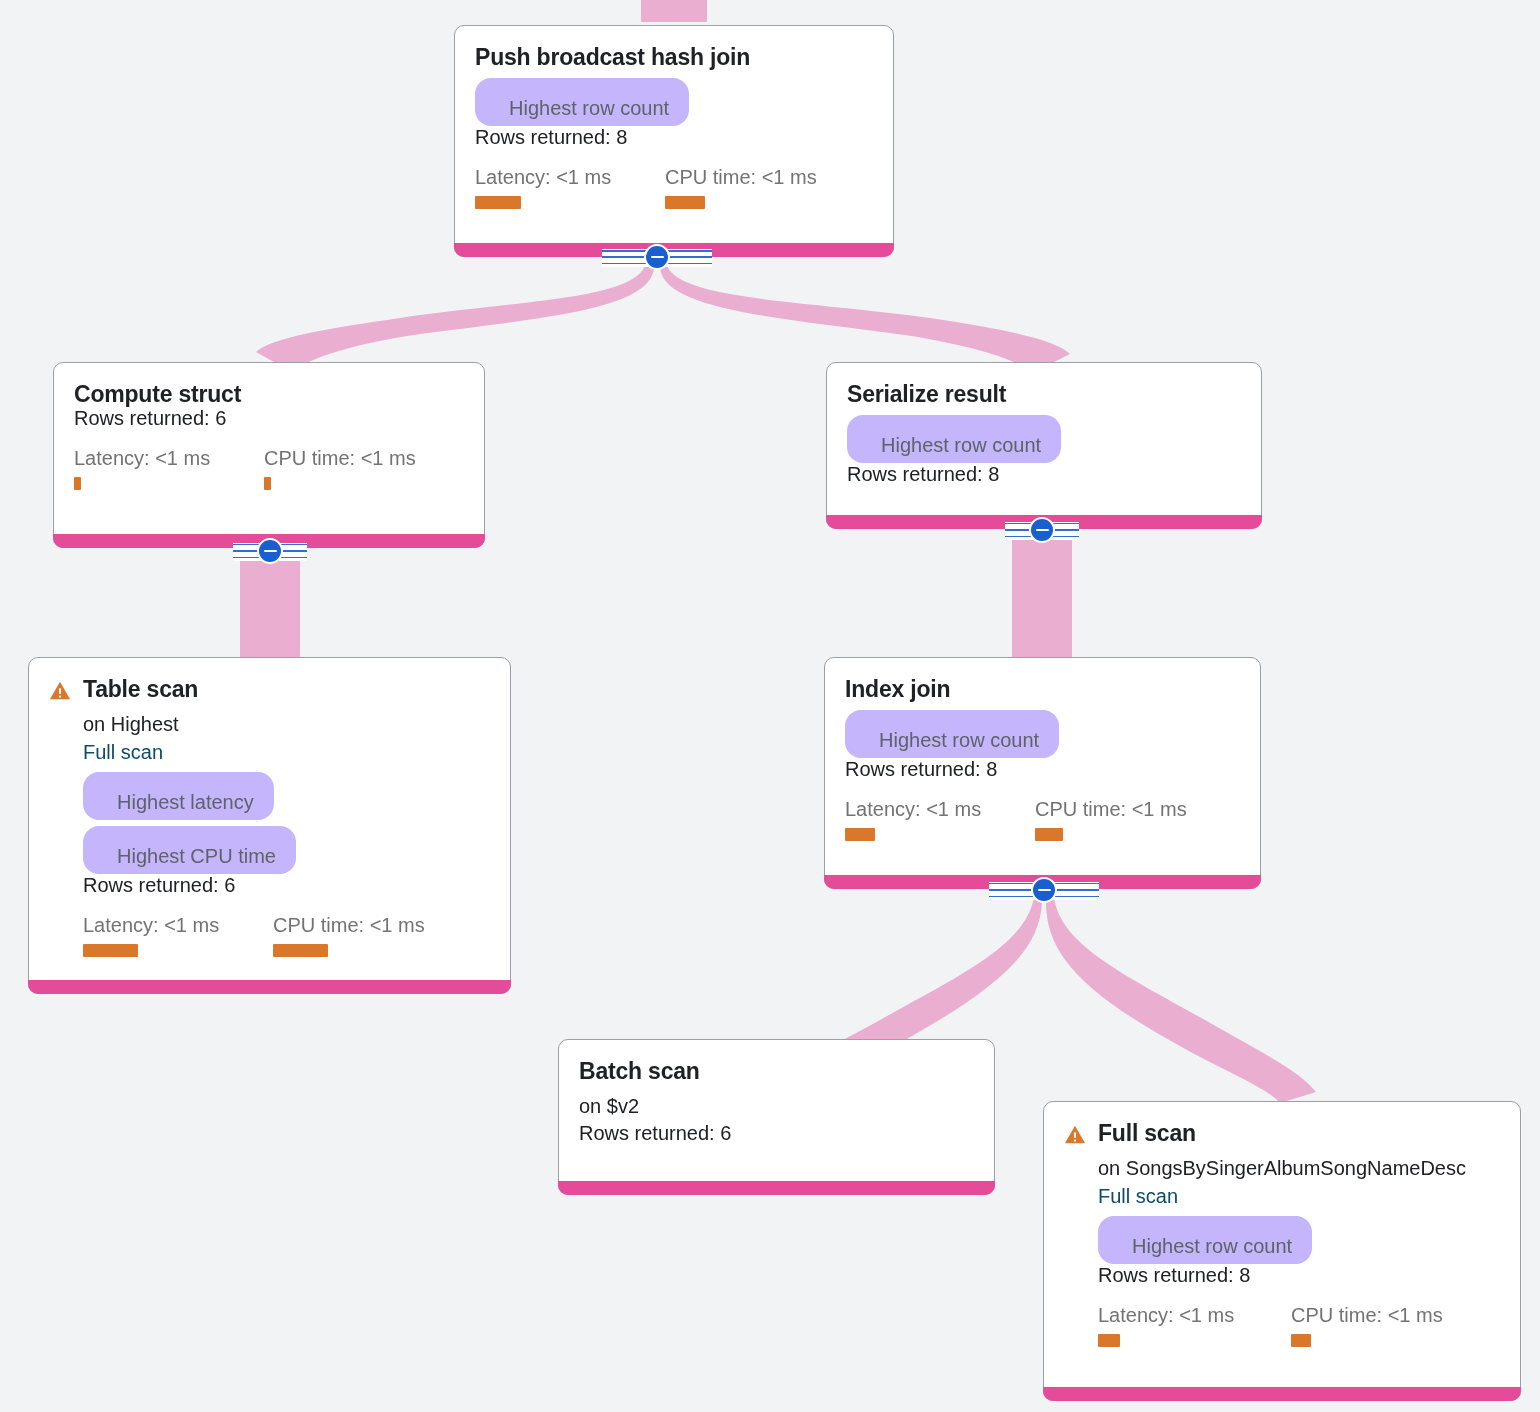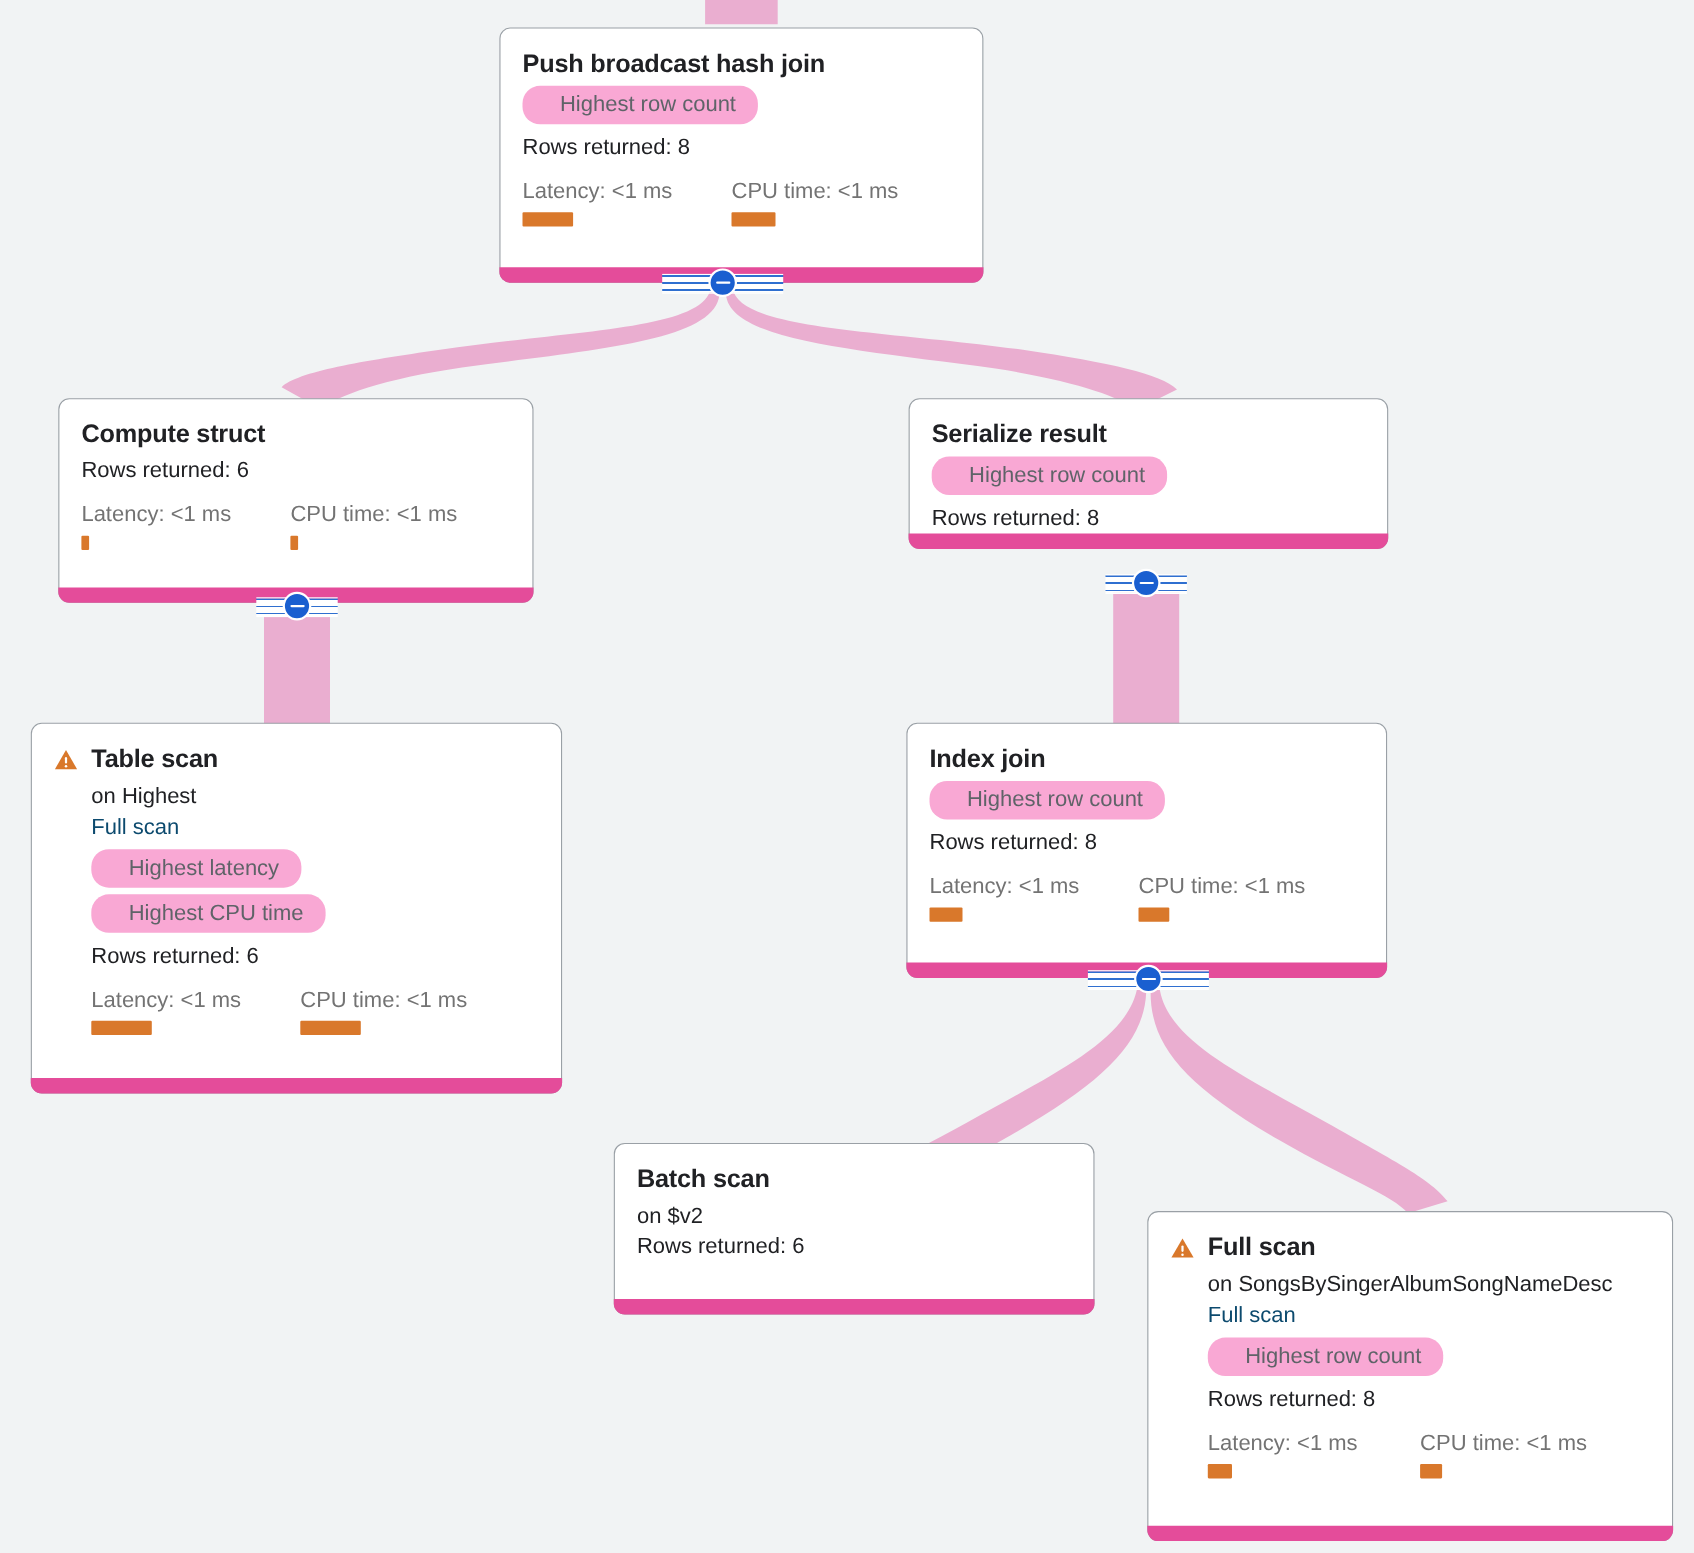--- a/index.html
+++ b/index.html
@@ -36,32 +36,32 @@
     font-size:23px;font-weight:700;color:#202124;
     letter-spacing:-0.2px;line-height:1.15;
   }
   .node.has-warn .body{padding-left:34px;}
 
   .subline{font-size:20px;color:#202124;margin-top:10px;line-height:1.2;}
   .subline.muted{color:#0c4a6e;margin-top:4px;}
 
   .badge{
     display:inline-block;
-    background:#f9a8d4;
+    background:#c4b5fd;
     color:#5f6368;
     font-size:20px;
     border-radius:16px;
-    padding:5px 20px 6px 34px;
+    padding:18px 20px 6px 34px;
     margin-top:8px;
     line-height:1.2;
   }
   .badge + .badge{margin-top:6px;}
   .badgewrap{display:block;}
 
-  .rows{font-size:20px;color:#202124;margin-top:10px;}
+  .rows{font-size:20px;color:#202124;}
 
   .metrics{display:flex;margin-top:16px;}
   .metric{}
   .metric .mlabel{font-size:20px;color:#737373;line-height:1.2;}
   .metric .mbar{background:#d9782b;height:13px;margin-top:7px;border-radius:1px;}
 
   
   .collapse{
     position:absolute;
     width:110px;height:26px;
@@ -187,21 +187,21 @@
         </div>
       </div>
     </div>
     <div class="bottombar"></div>
   </div>
   <div class="collapse" style="left:270px;top:551px;">
     <div class="lines" style="width:74px;left:18px;"></div>
     <div class="knob"></div>
   </div>
 
-  <div class="node" style="left:826px;top:362px;width:436px;height:137px;">
+  <div class="node" style="left:826px;top:362px;width:436px;height:167px;">
     <div class="inner">
       <div class="titlerow">
         <div class="title">Serialize result</div>
       </div>
       <div class="body">
         <div class="badgewrap">
           <span class="badge">Highest row count</span>
         </div>
         <div class="rows">Rows returned: 8</div>
       </div>

